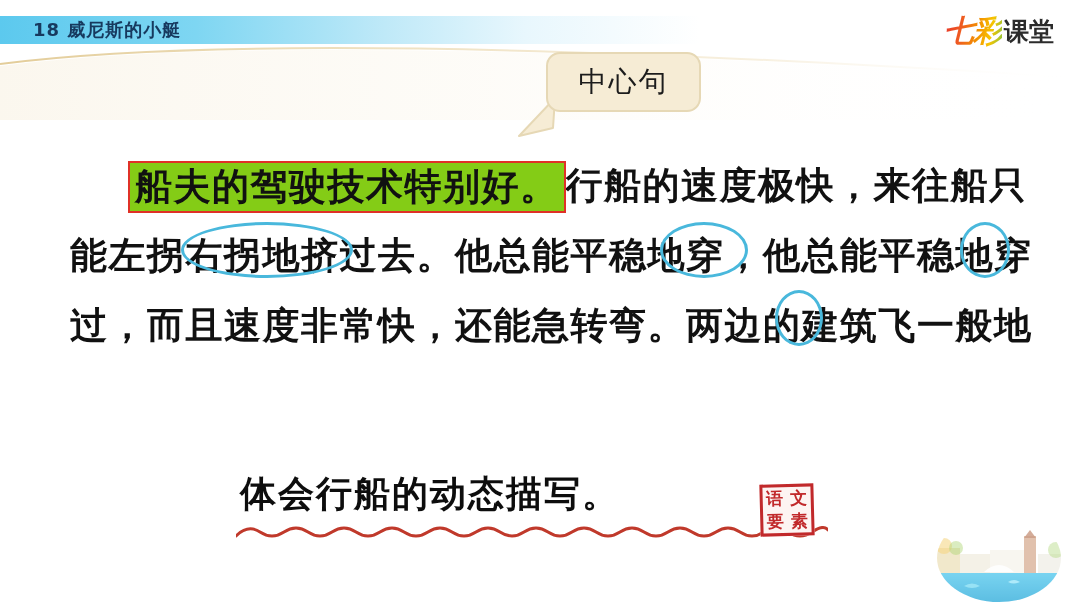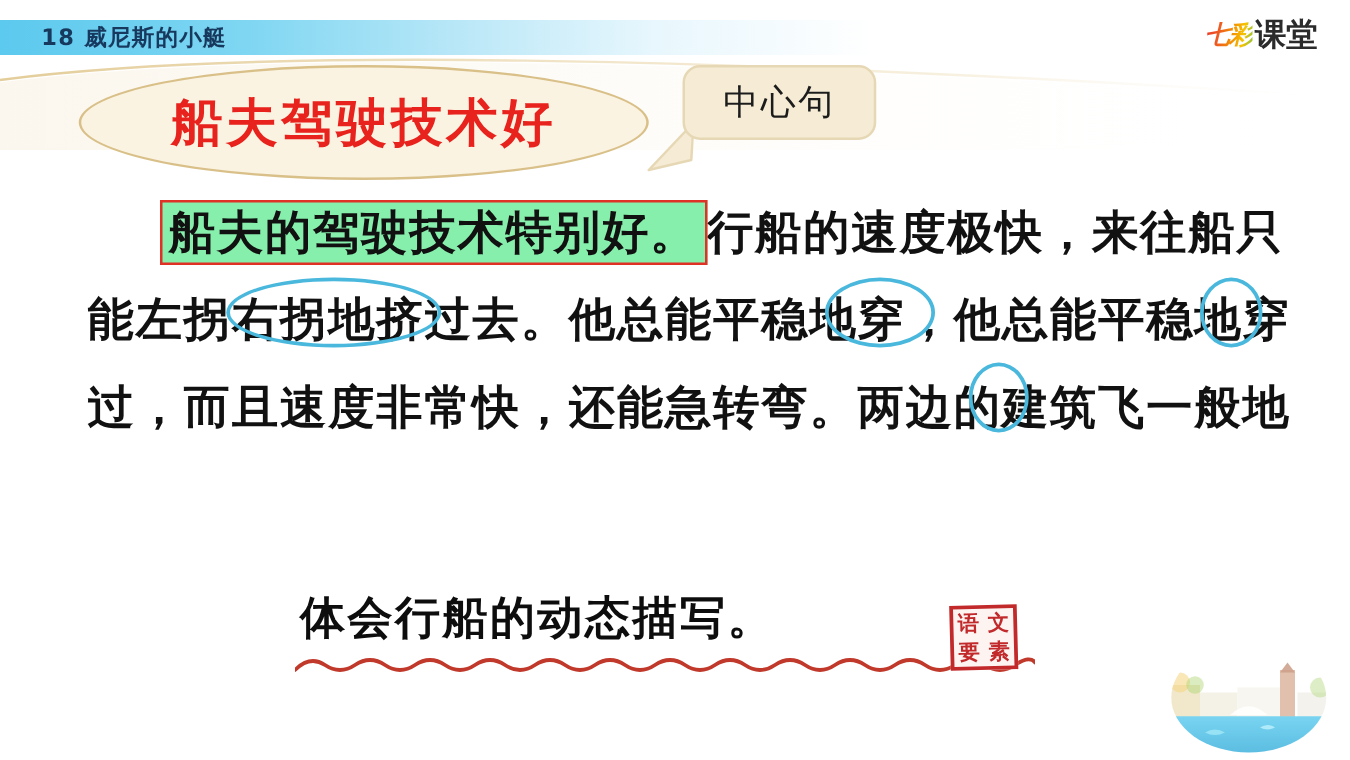--- a/index.html
+++ b/index.html
@@ -48,21 +48,21 @@
   
   .brand-logo {
     position: absolute;
     right: 26px;
     top: 11px;
     display: flex;
     align-items: center;
     white-space: nowrap;
   }
   .brand-colored {
-    font-size: 20px;
+    font-size: 30px;
     font-weight: bold;
     font-style: italic;
     background: linear-gradient(100deg, #e8312a 0%, #ee5a22 30%, #f39200 58%, #f7c400 78%, #86c440 100%);
     -webkit-background-clip: text;
     background-clip: text;
     color: transparent;
     letter-spacing: -1px;
   }
   .brand-plain {
     font-size: 25px;
@@ -139,21 +139,21 @@
     font-size: 37px;
     color: #111111;
     letter-spacing: 1.5px;
     font-family: "DejaVu Serif", "Liberation Serif", serif;
     font-weight: bold;
   }
   .line-indent { padding-left: 58px; }
 
   .hl-box {
     display: inline-block;
-    background: #86efac;
+    background: #84cc16;
     border: 2.5px solid #e03127;
     padding: 1px 5px 3px 5px;
     line-height: 44px;
     vertical-align: middle;
     position: relative;
     top: -2px;
   }
 
   
   .circle-layer {
@@ -249,23 +249,20 @@
   </svg>
 
   <div class="header-banner"></div>
   <div class="header-title">18  威尼斯的小艇</div>
 
   <div class="brand-logo">
     <span class="brand-colored">七彩</span>
     <span class="brand-plain">课堂</span>
   </div>
 
-  <div class="oval-callout">
-    <span class="oval-text">船夫驾驶技术好</span>
-  </div>
 
   <svg class="bubble-tail" viewBox="0 0 40 42">
     <path d="M40,2 L4,40 L38,32 Z" fill="#f6ecd5" stroke="#e6d8b5" stroke-width="2" stroke-linejoin="round"></path>
   </svg>
 
   <div class="speech-bubble">
     <span class="speech-text">中心句</span>
   </div>
 
   <div class="body-text">

